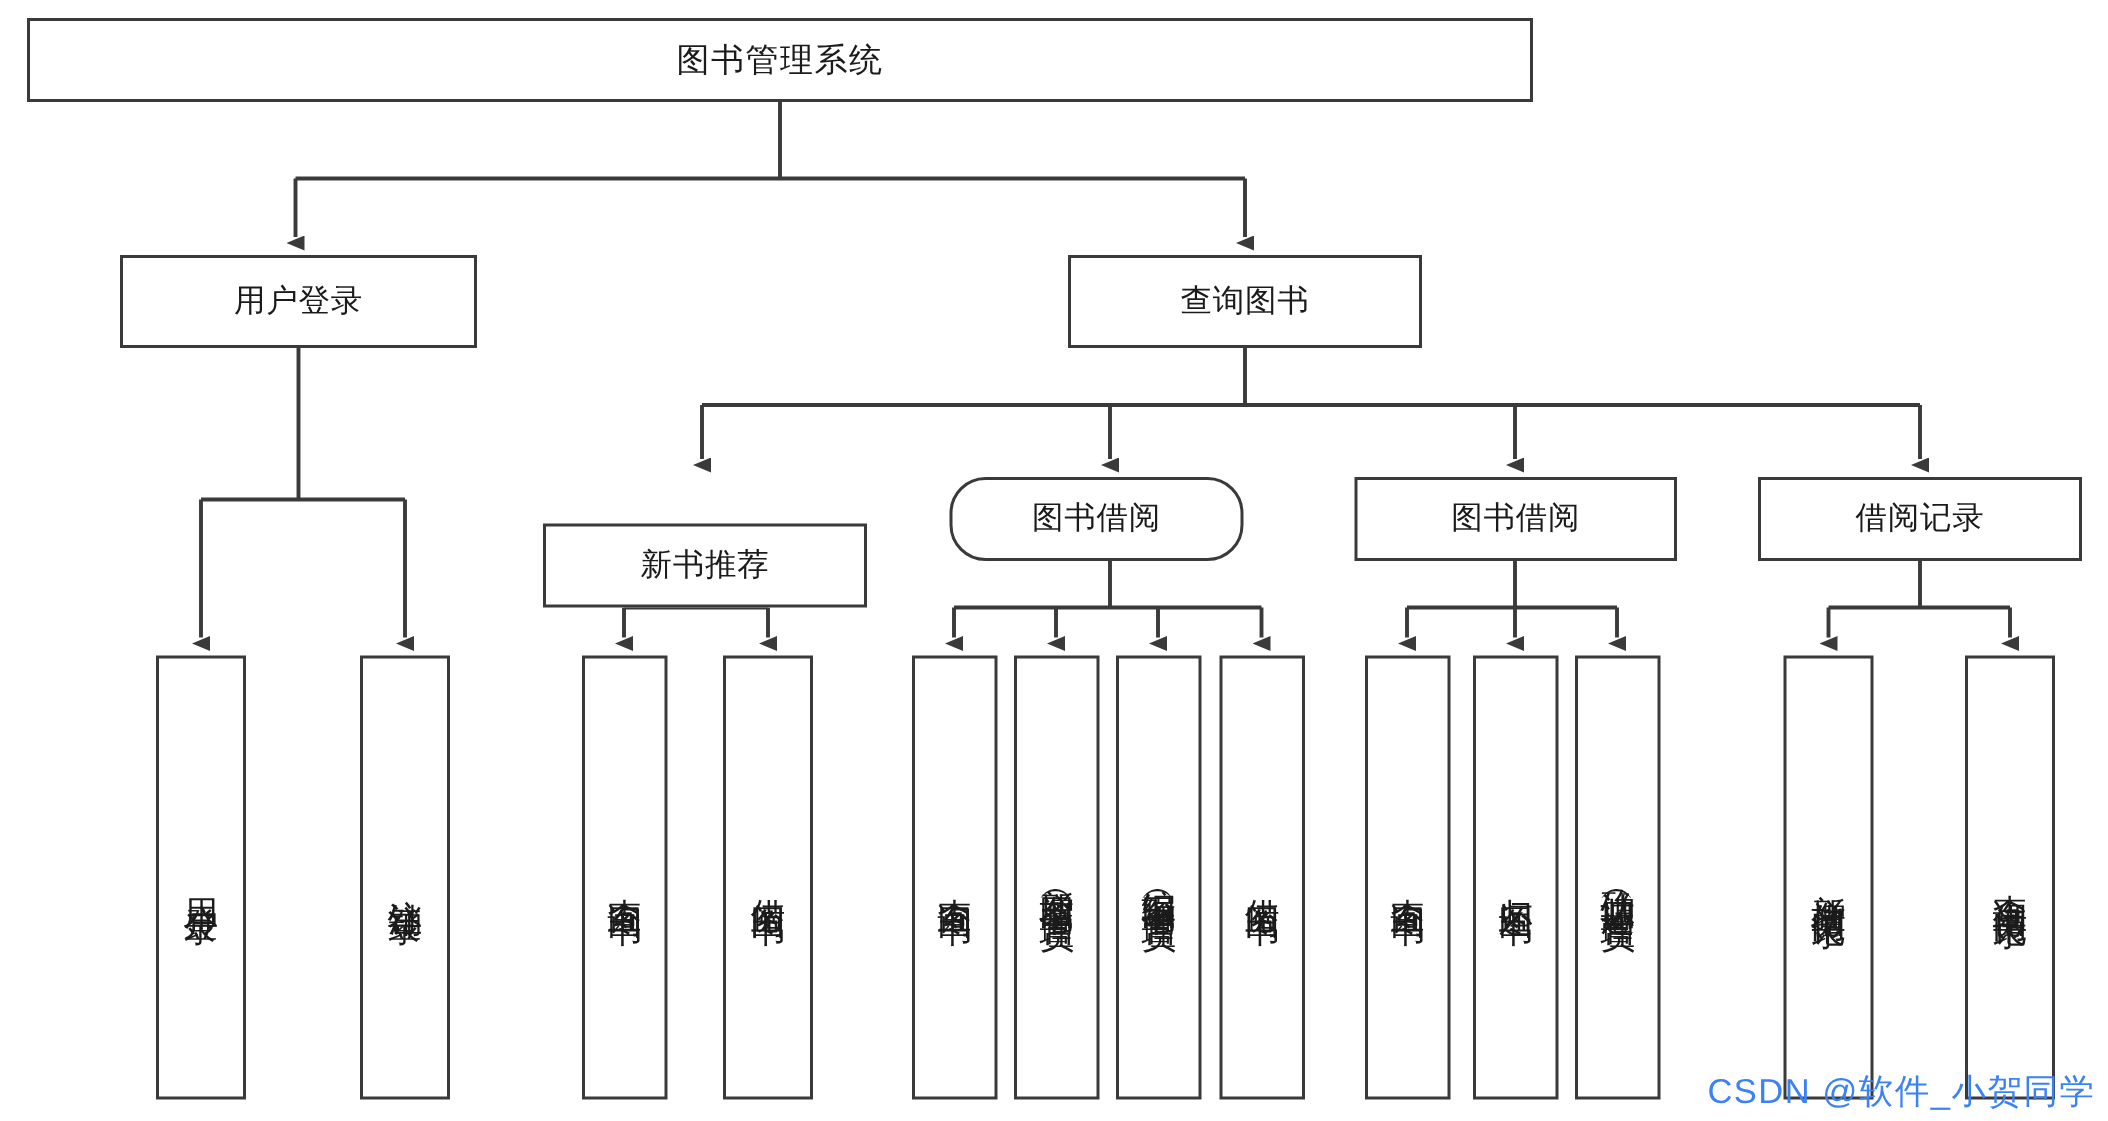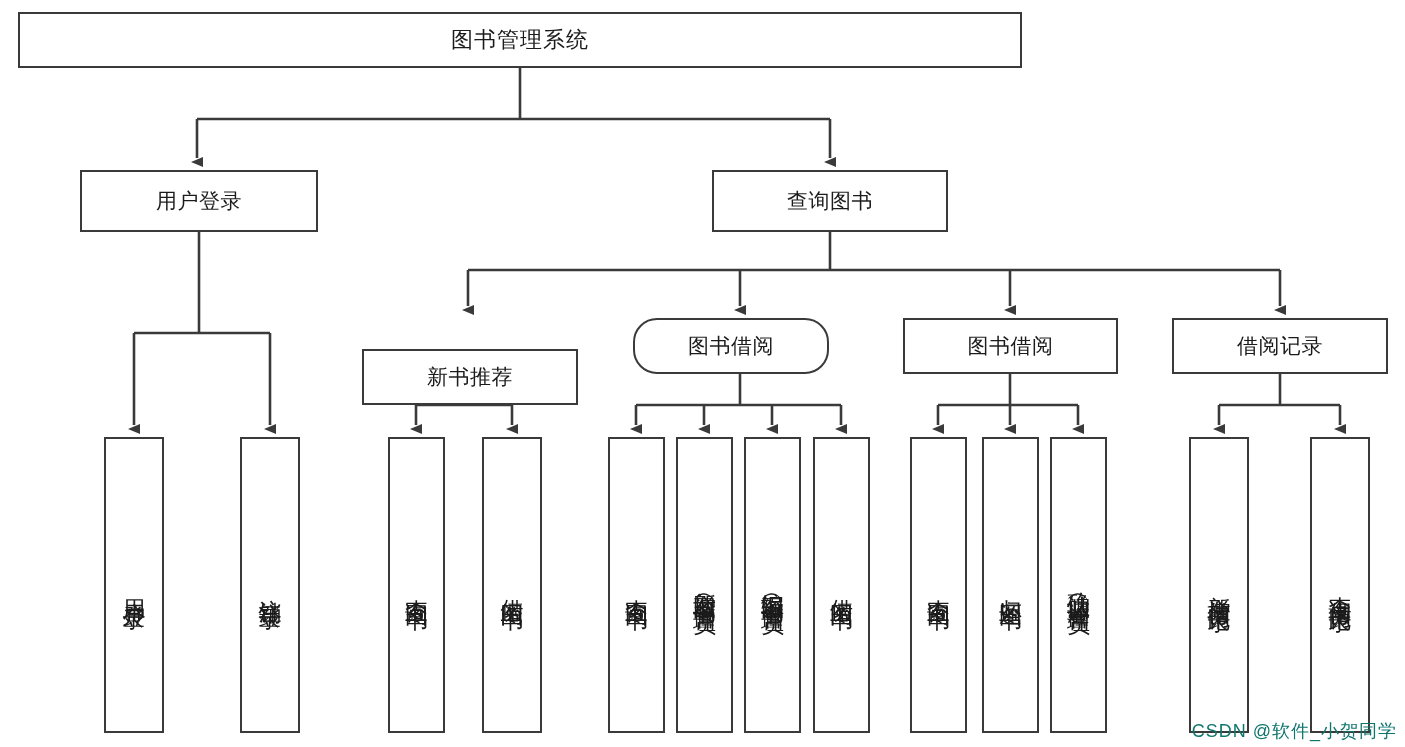--- a/index.html
+++ b/index.html
@@ -59,22 +59,22 @@
     text-orientation: upright;
     font-size: 23px;
     letter-spacing: 3px;
     line-height: 1;
     padding-top: 4px;
   }
   .watermark {
     position: absolute;
     right: 8px;
     bottom: 4px;
-    font-size: 18px;
-    color: #0f766e;
+    font-size: 23px;
+    color: #3b82f6;
     letter-spacing: 1px;
     white-space: nowrap;
   }
 </style>
 </head>
 <body>
 
 <div id="canvas">
 
   <svg class="edges" viewBox="0 0 1405 747">

